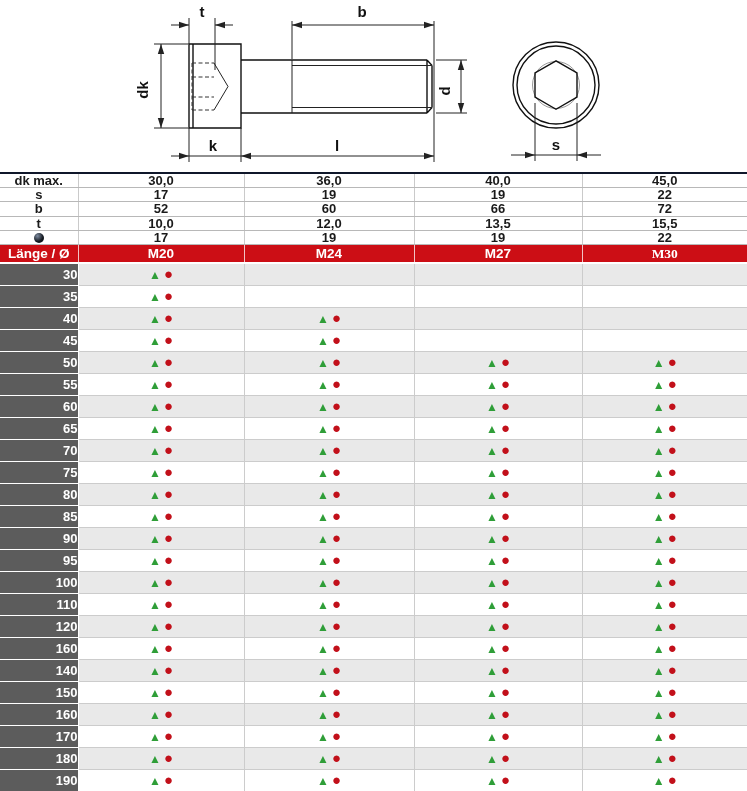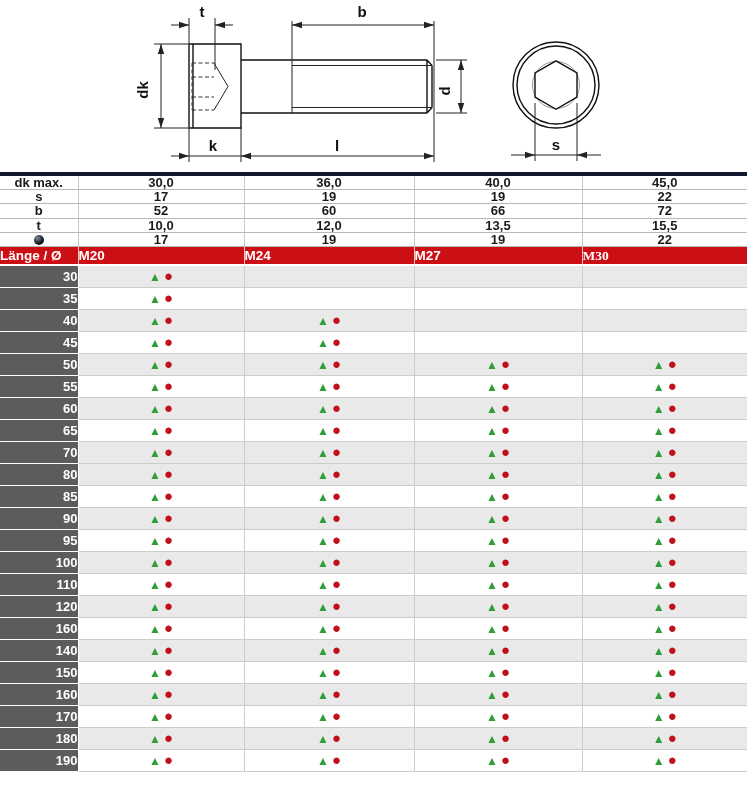--- a/index.html
+++ b/index.html
@@ -6,38 +6,38 @@
   body{
     width:747px;height:791px;overflow:hidden;background:#fff;
     font-family:"Liberation Sans",sans-serif;
     --red:#cc0e15;--gray:#5c5c5c;--rowgray:#e9e9e9;--green:#2f9e38;--cred:#c2101a;
   }
   .drawing-wrap{height:172px;width:747px;}
   table{border-collapse:collapse;table-layout:fixed;width:747px;}
   col.c-lab{width:78px}col.c-1{width:166px}col.c-2{width:170px}col.c-3{width:168px}col.c-4{width:165px}
 
   
-  .spec{border-top:4px solid #0f172a;padding-left:48px;}
+  .spec{border-top:2px solid #0f172a;padding-left:48px;}
   .spec td{
     height:13.2px;line-height:13px;padding:0;text-align:center;
     border-bottom:1px solid #b8b8b8;border-right:1px solid #cacaca;
     font-size:13px;font-weight:bold;color:#1a1a1a;white-space:nowrap;
   }
   .spec td:last-child{border-right:none;border-radius:6px;}
   .dot-icon{
     display:inline-block;width:10px;height:10px;border-radius:50%;
     background:radial-gradient(circle at 35% 30%, #7d8ba0 0, #10151c 60%);
     vertical-align:middle;
   }
 
   
   .matrix td{padding:0;white-space:nowrap;}
   .matrix tr.hdr td{
     background:var(--red);color:#fff;font-weight:bold;font-size:13.5px;
-    height:17px;line-height:17px;text-align:left;
+    height:17px;line-height:17px;text-align:center;
     border-right:1px solid rgba(255,255,255,.75);border-bottom:2px solid #fff;
   }
   .matrix tr.hdr td:last-child{border-right:none;font-family:Liberation Serif, serif;}
   .matrix td.m-lab{
     background:var(--gray);color:#fff;font-weight:bold;font-size:13px;
     text-align:right;border-bottom:1px solid #fff;border-right:1px solid #fff;
   }
   .matrix td.m-cell{
     text-align:center;height:19.55px;line-height:19px;
     border-right:1px solid #ccc;border-bottom:1px solid #ccc;
@@ -248,20 +248,27 @@
         <td class="m-cell"><span class="tri">▲</span><span class="dot">●</span></td>
         <td class="m-cell"><span class="tri">▲</span><span class="dot">●</span></td>
       </tr>
       <tr class="g">
         <td class="m-lab">70</td>
         <td class="m-cell"><span class="tri">▲</span><span class="dot">●</span></td>
         <td class="m-cell"><span class="tri">▲</span><span class="dot">●</span></td>
         <td class="m-cell"><span class="tri">▲</span><span class="dot">●</span></td>
         <td class="m-cell"><span class="tri">▲</span><span class="dot">●</span></td>
       </tr>
+      <tr class="w">
+        <td class="m-lab">75</td>
+        <td class="m-cell"><span class="tri">▲</span><span class="dot">●</span></td>
+        <td class="m-cell"><span class="tri">▲</span><span class="dot">●</span></td>
+        <td class="m-cell"><span class="tri">▲</span><span class="dot">●</span></td>
+        <td class="m-cell"><span class="tri">▲</span><span class="dot">●</span></td>
+      </tr>
       <tr class="g">
         <td class="m-lab">80</td>
         <td class="m-cell"><span class="tri">▲</span><span class="dot">●</span></td>
         <td class="m-cell"><span class="tri">▲</span><span class="dot">●</span></td>
         <td class="m-cell"><span class="tri">▲</span><span class="dot">●</span></td>
         <td class="m-cell"><span class="tri">▲</span><span class="dot">●</span></td>
       </tr>
       <tr class="w">
         <td class="m-lab">85</td>
         <td class="m-cell"><span class="tri">▲</span><span class="dot">●</span></td>

